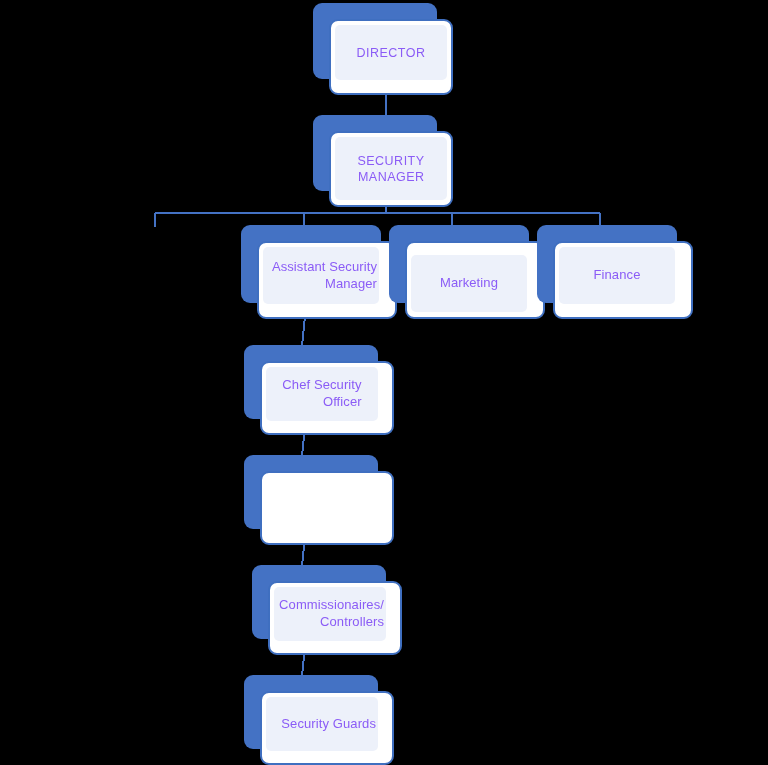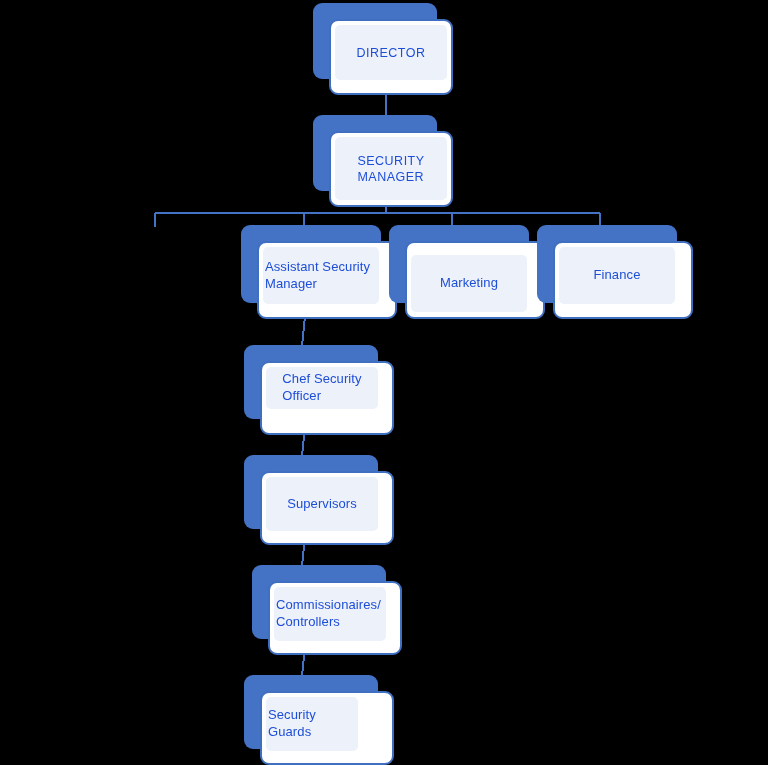--- a/index.html
+++ b/index.html
@@ -67,24 +67,24 @@
   .node .card-inner {
     position: absolute;
     background: #EDF1FA;
     border-radius: 5px;
     display: flex;
     align-items: center;
     justify-content: center;
     box-sizing: border-box;
   }
   .node .node-label {
-    color: #1d4ed8;
+    color: #8b5cf6;
     font-size: 13px;
     line-height: 1.28;
-    text-align: left;
+    text-align: right;
     white-space: pre-line;
     letter-spacing: 0.1px;
     padding: 0 2px;
   }
   .node.upper .node-label {
     font-size: 12.5px;
     letter-spacing: 0.5px;
   }
   
   .node .node-label.wide {
@@ -158,45 +158,42 @@
       <div class="card-back" style="width:140px; height:78px;"></div>
       <div class="card-front" style="left:16px; top:16px; width:140px; height:78px;"></div>
       <div class="card-inner" style="left:22px; top:22px; width:116px; height:57px;">
         <span class="node-label">Finance</span>
       </div>
     </div>
 
     <div class="node" style="left:244px; top:345px; width:150px; height:90px;">
       <div class="card-back" style="width:134px; height:74px;"></div>
       <div class="card-front" style="left:16px; top:16px; width:134px; height:74px;"></div>
-      <div class="card-inner" style="left:22px; top:22px; width:112px; height:42px;">
+      <div class="card-inner" style="left:22px; top:22px; width:112px; height:54px;">
         <span class="node-label">Chef Security
 Officer</span>
       </div>
     </div>
 
     <div class="node" style="left:244px; top:455px; width:150px; height:90px;">
       <div class="card-back" style="width:134px; height:74px;"></div>
       <div class="card-front" style="left:16px; top:16px; width:134px; height:74px;"></div>
-      <div class="card-inner" style="left:22px; top:22px; width:112px; height:54px;">
-        <span class="node-label">Supervisors</span>
-      </div>
     </div>
 
     <div class="node" style="left:244px; top:565px; width:150px; height:90px;margin-left:8px;">
       <div class="card-back" style="width:134px; height:74px;"></div>
       <div class="card-front" style="left:16px; top:16px; width:134px; height:74px;"></div>
       <div class="card-inner" style="left:22px; top:22px; width:112px; height:54px;">
         <span class="node-label wide">Commissionaires/
 Controllers</span>
       </div>
     </div>
 
     <div class="node" style="left:244px; top:675px; width:150px; height:90px;">
       <div class="card-back" style="width:134px; height:74px;"></div>
       <div class="card-front" style="left:16px; top:16px; width:134px; height:74px;"></div>
-      <div class="card-inner" style="left:22px; top:22px; width:92px; height:54px;">
+      <div class="card-inner" style="left:22px; top:22px; width:112px; height:54px;">
         <span class="node-label wide">Security Guards</span>
       </div>
     </div>
 
   </div>
 </div>
 
 </body></html>

